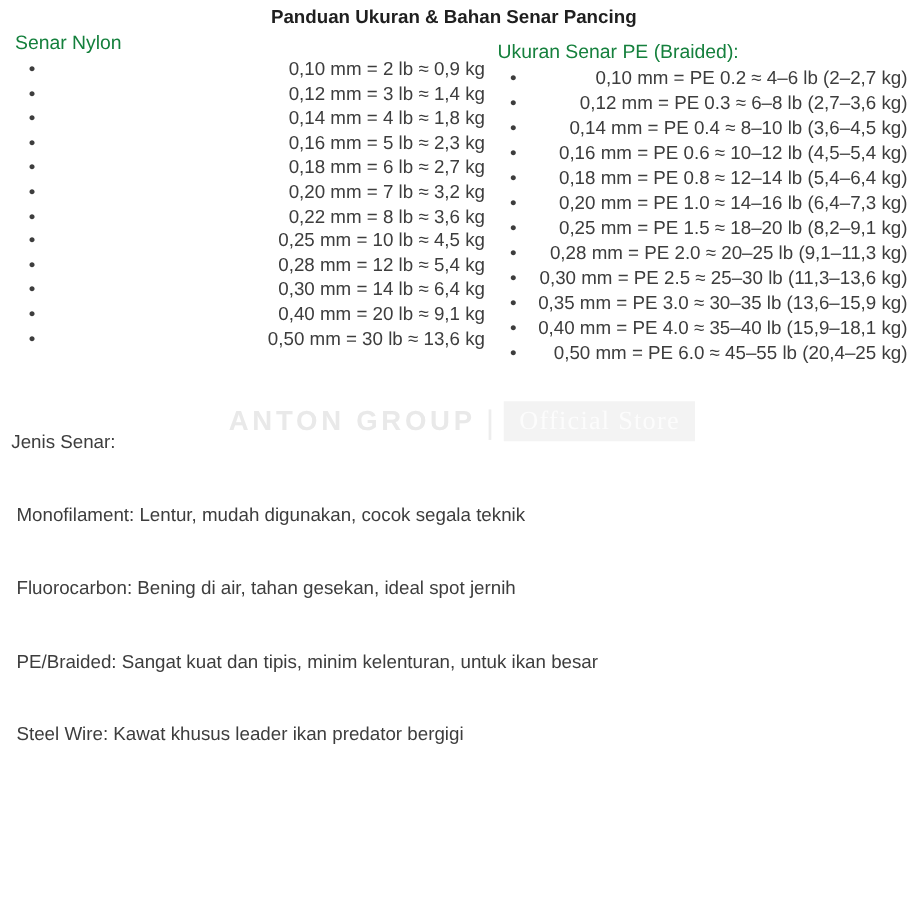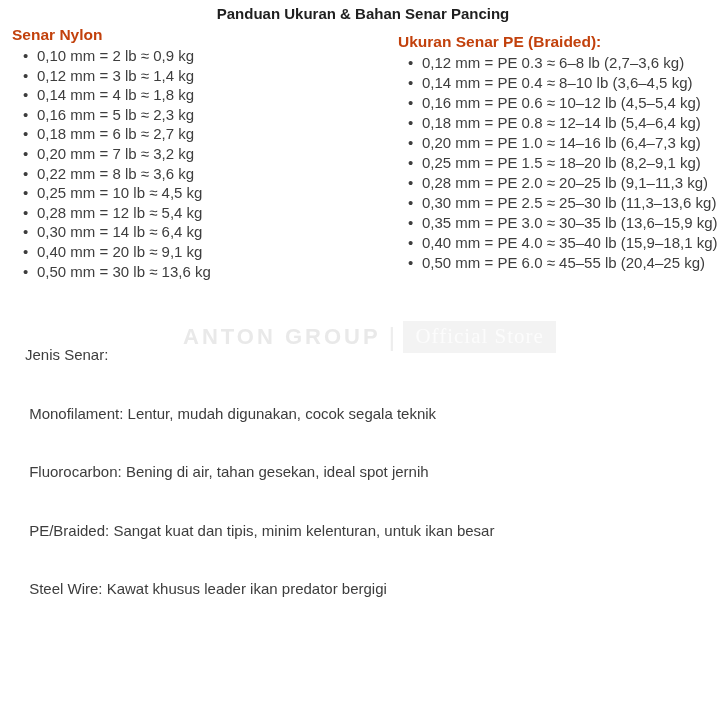--- a/index.html
+++ b/index.html
@@ -22,25 +22,25 @@
     font-weight: 700;
     color: #1f1f1f;
     line-height: 18px;
   }
   .cols { display: flex; margin-top: 3px; }
   .col-left { flex: 0 0 388px; box-sizing: border-box; padding-left: 12px; }
   .col-right { flex: 1; box-sizing: border-box; padding-top: 7px; padding-left: 10px; }
   .col-header {
     margin: 0;
     font-size: 15.5px;
-    font-weight: 700;
-    color: #c2410c;
+    font-weight: 400;
+    color: #15803d;
     line-height: 18px;
   }
-  ul.size-list { list-style: none; margin: 2px 0 16px 0; padding: 0; }
+  ul.size-list { list-style: none; margin: 2px 0 3px 0; padding: 0; text-align: right; }
   .col-left ul.size-list { padding-left: 11px; }
   .col-right ul.size-list { padding-left: 10px; }
   ul.size-list li {
     position: relative;
     padding-left: 14px;
     line-height: 19.6px;
     white-space: pre;
   }
   .col-right ul.size-list li { line-height: 20px; }
   ul.size-list li::before {
@@ -71,21 +71,21 @@
   }
   .wm-badge {
     background: #f3f3f3;
     color: #fcfcfc;
     font-family: "Liberation Serif", serif;
     font-size: 21px;
     letter-spacing: 1px;
     padding: 3px 12px 4px 12px;
   }
   .para {
-    margin: 16px;
+    margin: 0;
     padding-left: 9px;
     line-height: 19.5px;
     white-space: pre-wrap;
   }
   .sec-jenis { margin-top: 9px; }
   .sec-saran { margin-top: 19px; }
 </style>
 </head>
 <body>
 
@@ -109,20 +109,21 @@
         <li>0,28 mm = 12 lb ≈ 5,4 kg</li>
         <li>0,30 mm = 14 lb ≈ 6,4 kg</li>
         <li>0,40 mm = 20 lb ≈ 9,1 kg</li>
         <li>0,50 mm = 30 lb ≈ 13,6 kg</li>
       </ul>
     </section>
 
     <section class="col-right">
       <h2 class="col-header">Ukuran Senar PE (Braided):</h2>
       <ul class="size-list">
+        <li>0,10 mm = PE 0.2 ≈ 4–6 lb (2–2,7 kg)</li>
         <li>0,12 mm = PE 0.3 ≈ 6–8 lb (2,7–3,6 kg)</li>
         <li>0,14 mm = PE 0.4 ≈ 8–10 lb (3,6–4,5 kg)</li>
         <li>0,16 mm = PE 0.6 ≈ 10–12 lb (4,5–5,4 kg)</li>
         <li>0,18 mm = PE 0.8 ≈ 12–14 lb (5,4–6,4 kg)</li>
         <li>0,20 mm = PE 1.0 ≈ 14–16 lb (6,4–7,3 kg)</li>
         <li>0,25 mm = PE 1.5 ≈ 18–20 lb (8,2–9,1 kg)</li>
         <li>0,28 mm = PE 2.0 ≈ 20–25 lb (9,1–11,3 kg)</li>
         <li>0,30 mm = PE 2.5 ≈ 25–30 lb (11,3–13,6 kg)</li>
         <li>0,35 mm = PE 3.0 ≈ 30–35 lb (13,6–15,9 kg)</li>
         <li>0,40 mm = PE 4.0 ≈ 35–40 lb (15,9–18,1 kg)</li>

